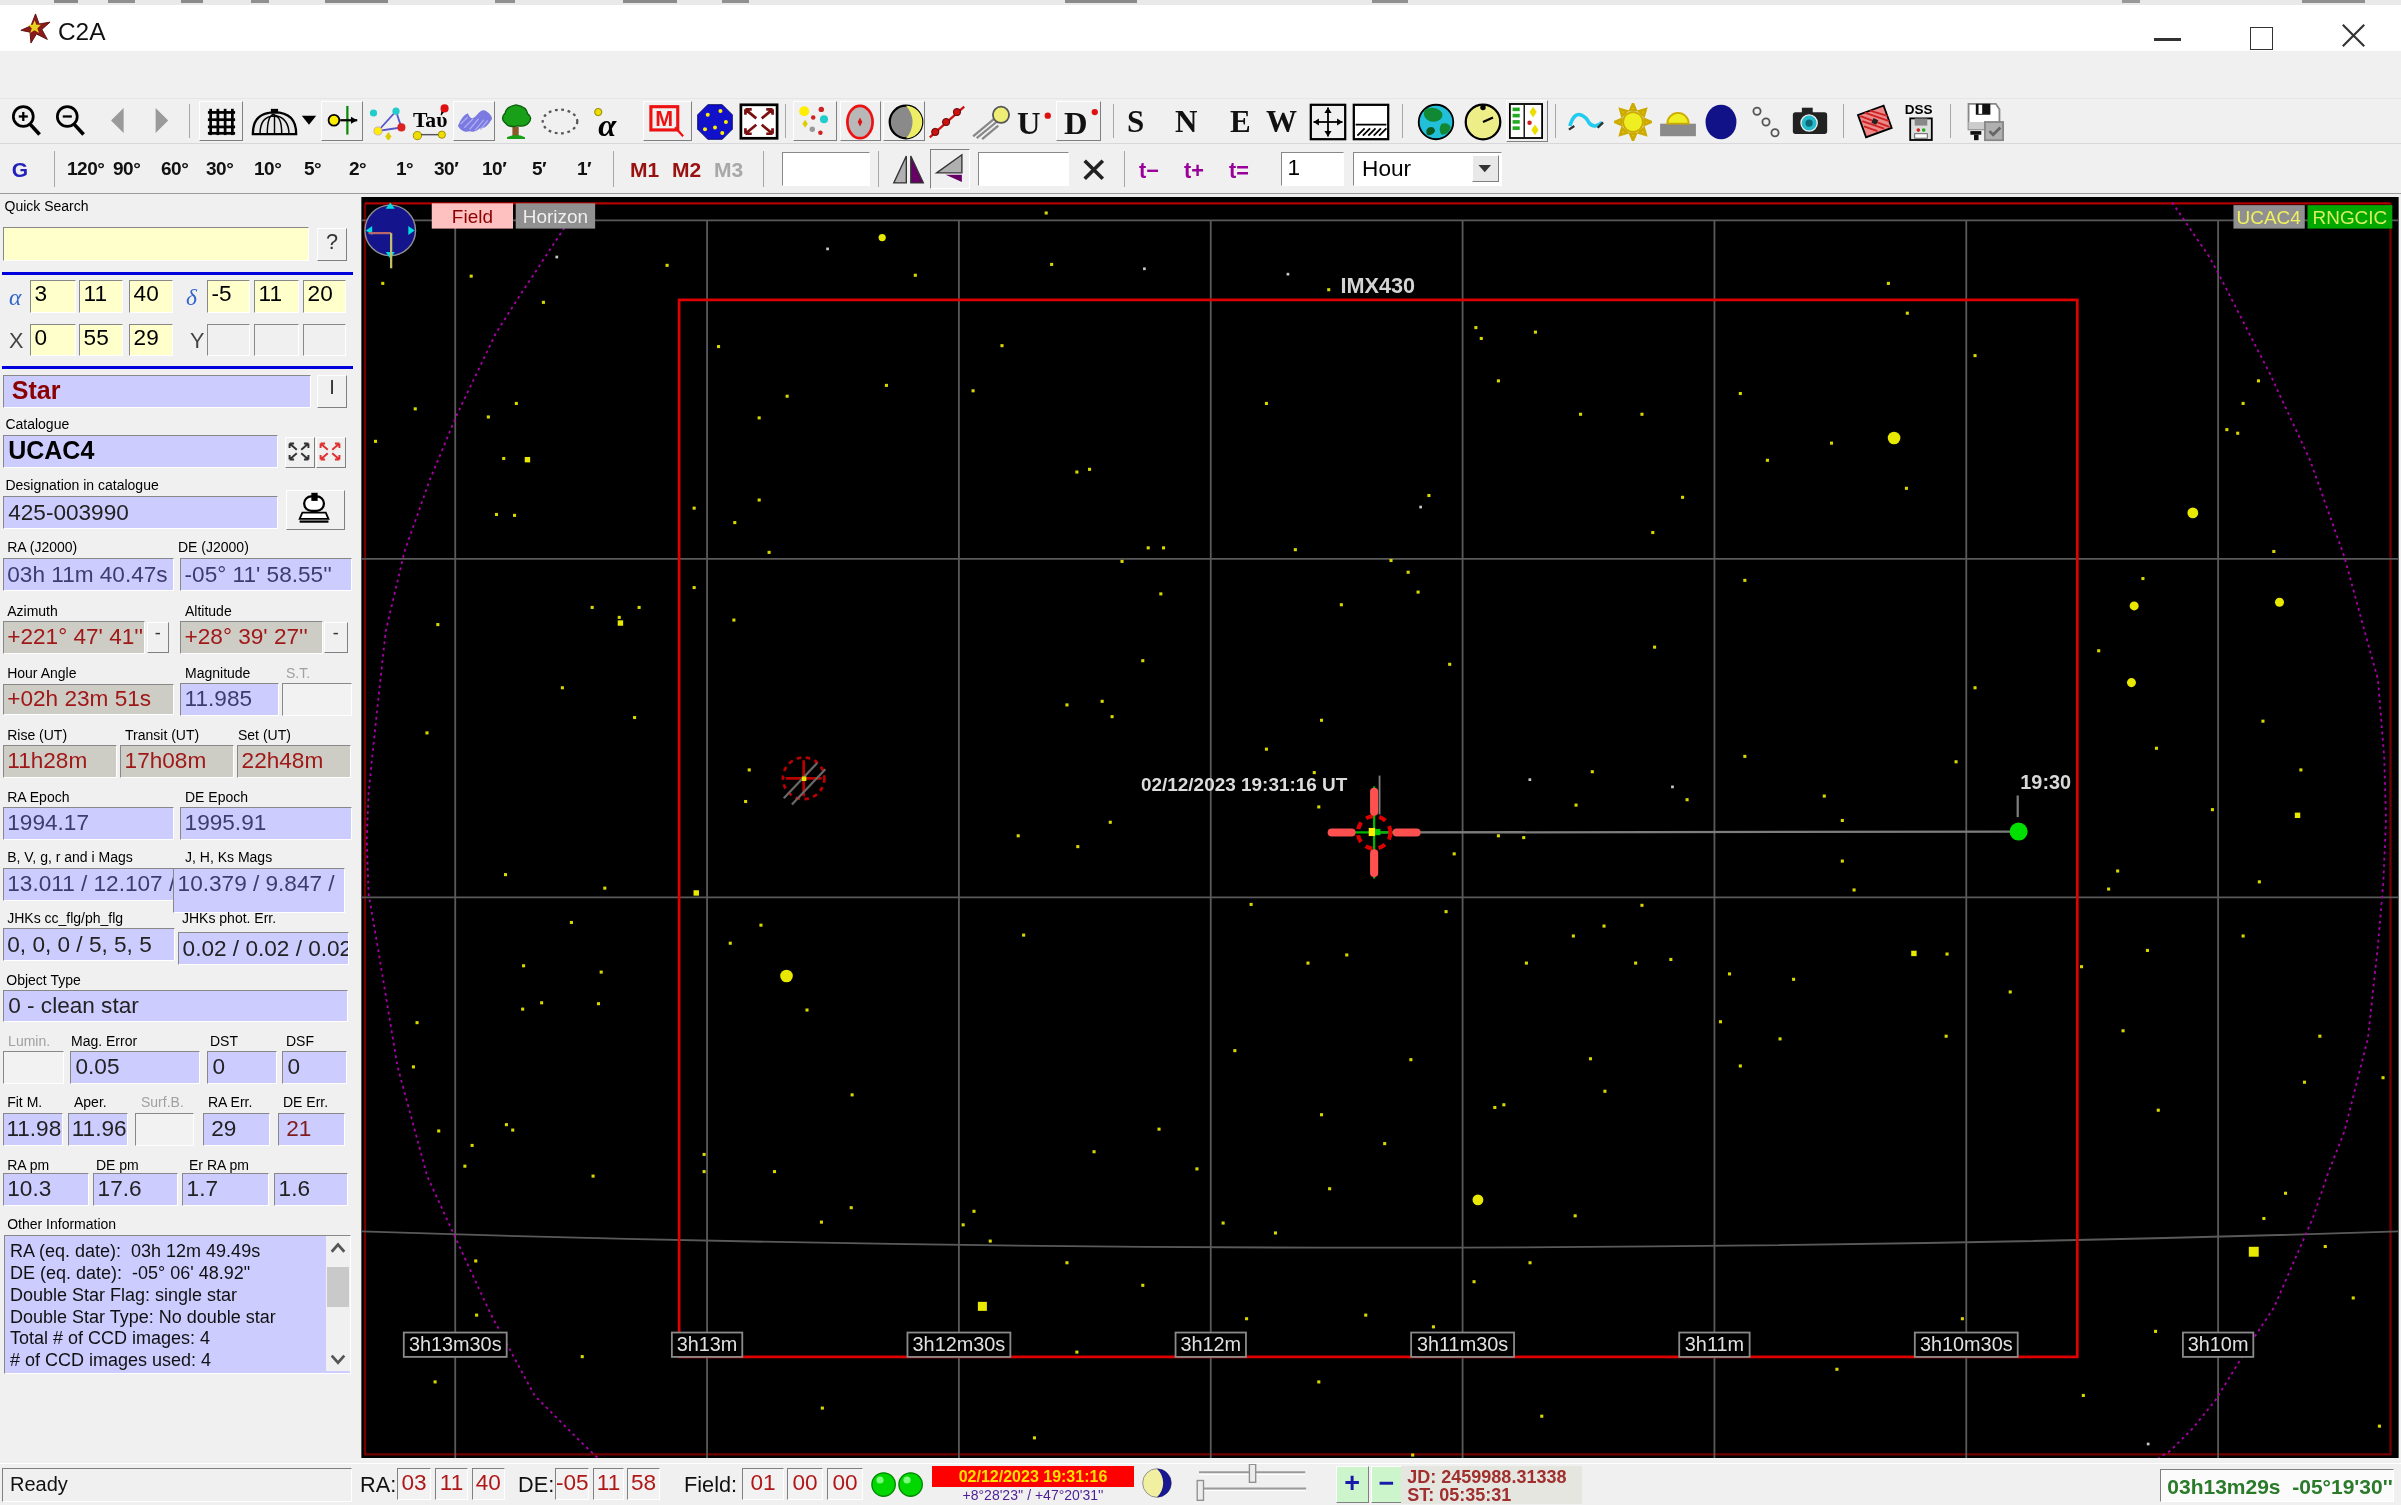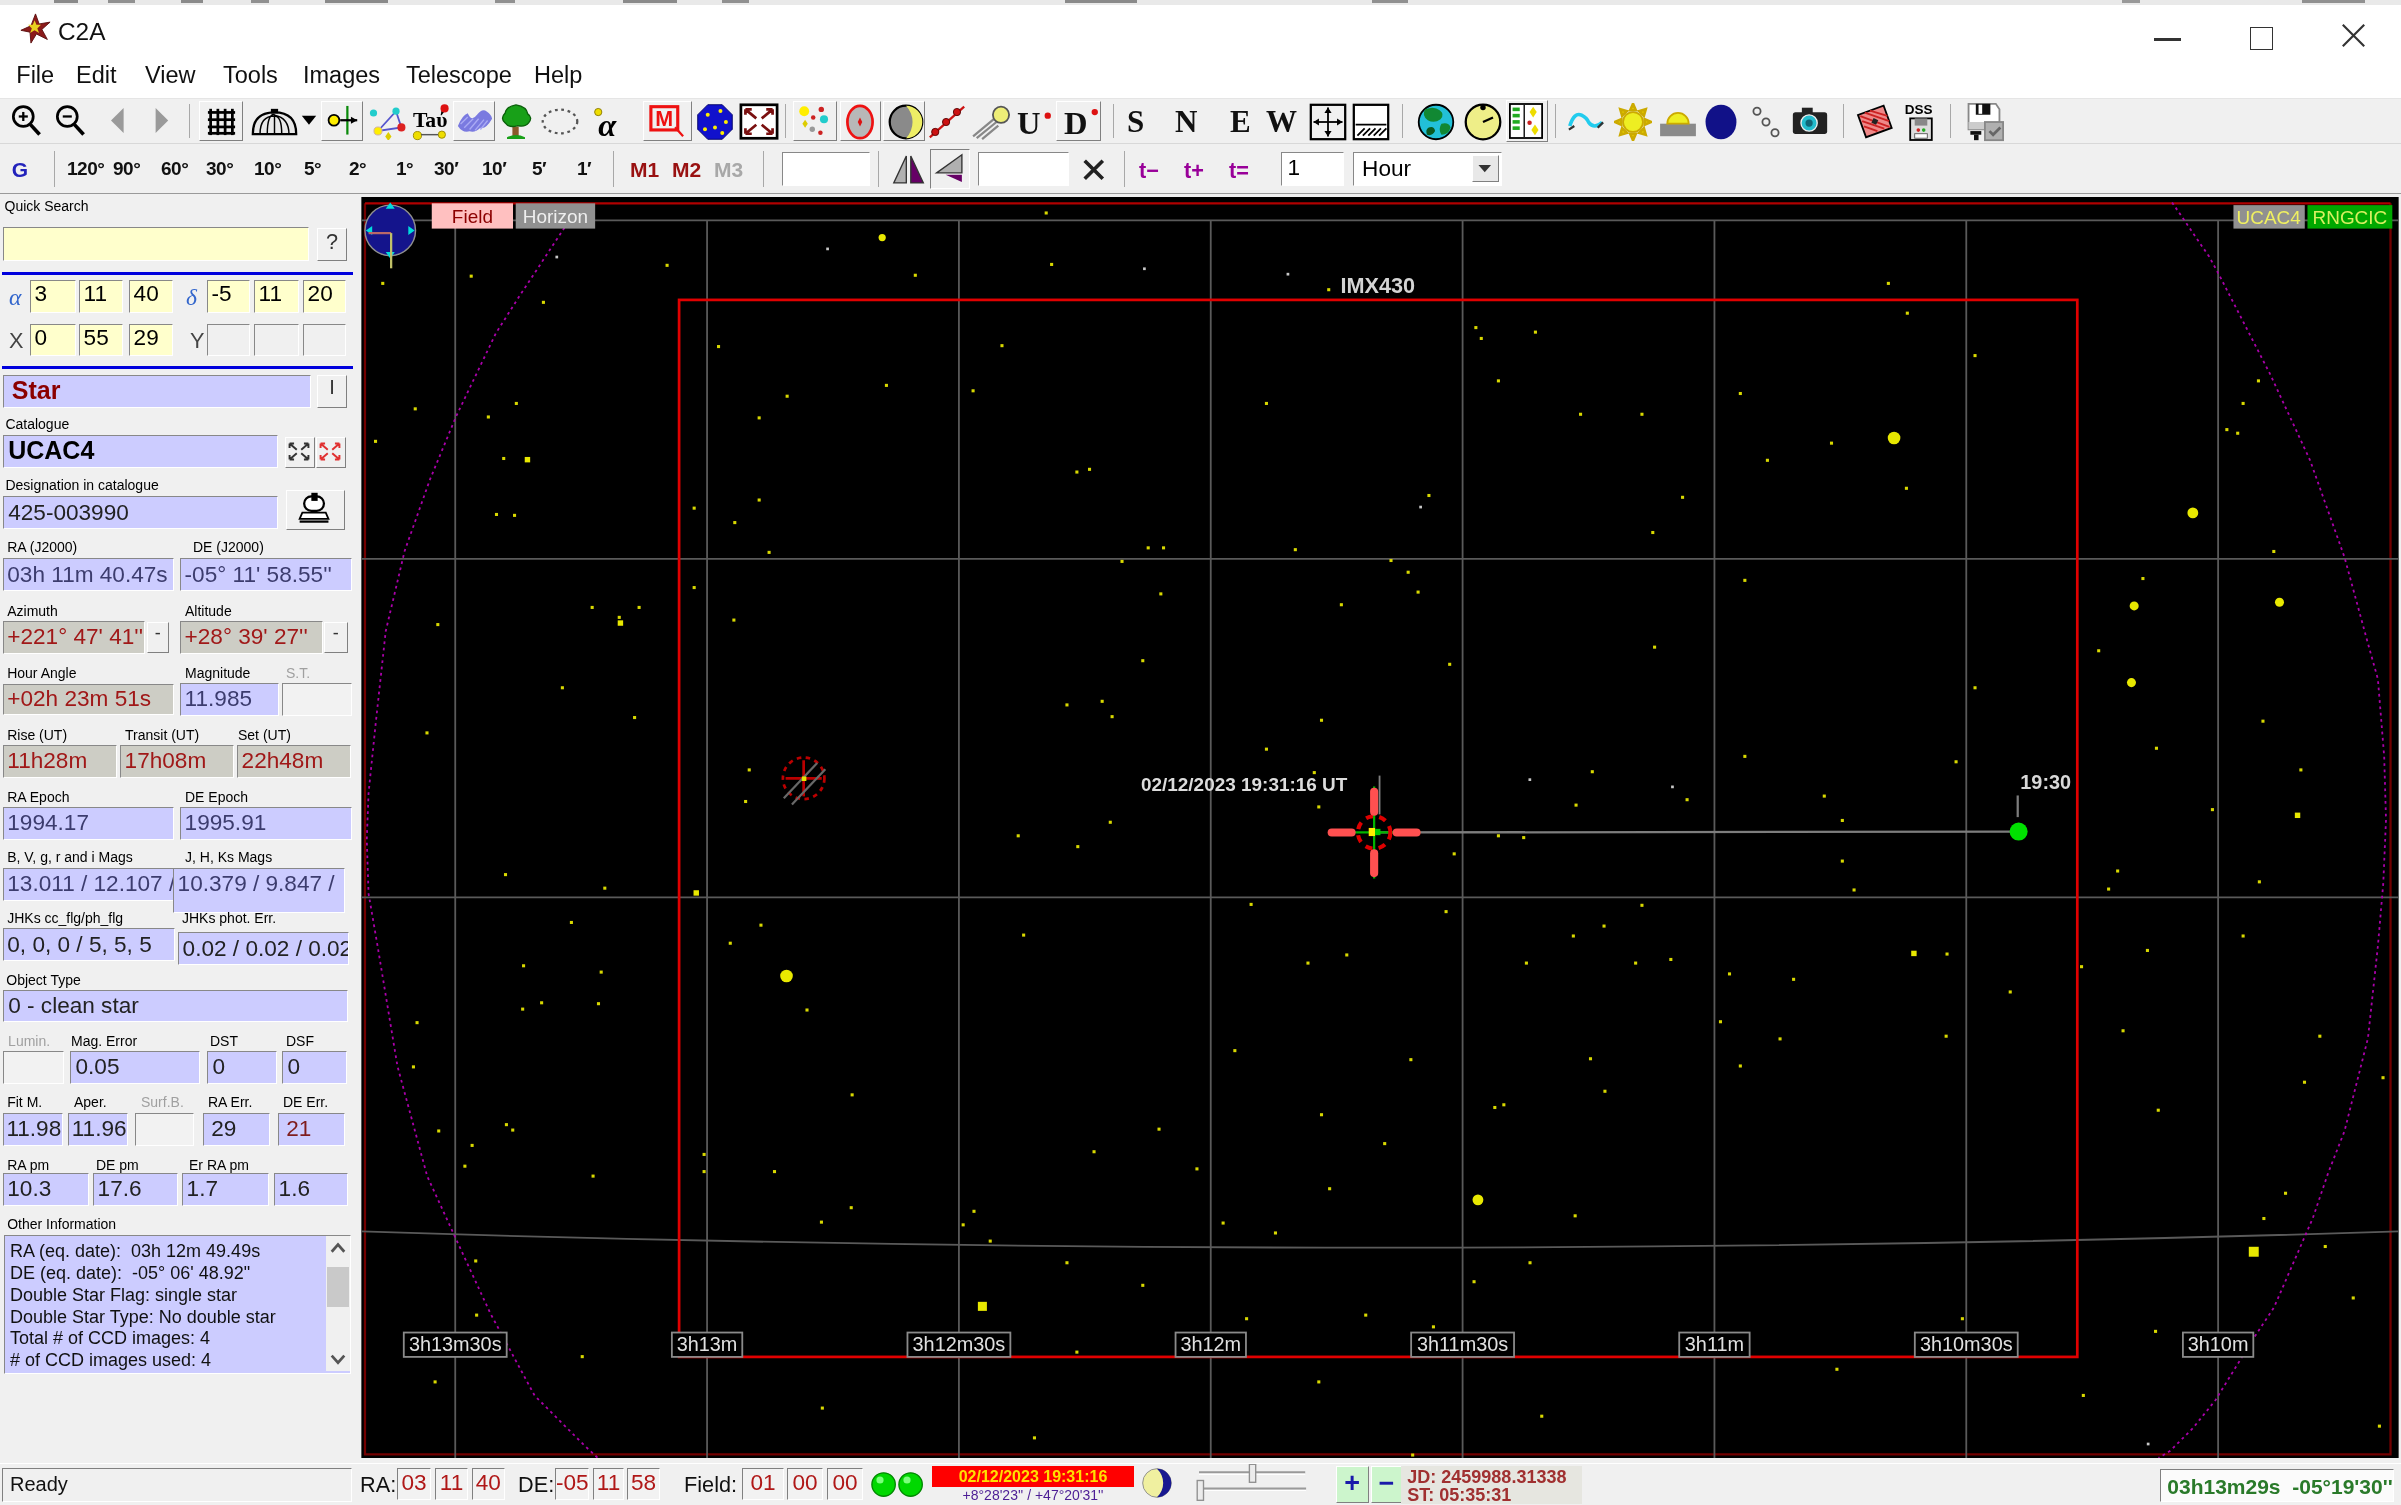--- a/index.html
+++ b/index.html
@@ -47,29 +47,20 @@
     <path d="M16 8 L18 13 L23 13 L19 17 L21 22 L16 19 L11 22 L13 17 L9 13 L14 13 Z" fill="#e8d020"></path>
   </svg>
   <div class="abs" style="left:58px;top:12.6px;font-size:24.4px;color:#111;">C2A</div>
   <div class="abs" style="left:2154px;top:32.5px;width:27px;height:2.7px;background:#333;"></div>
   <div class="abs" style="left:2250px;top:21.7px;width:22.6px;height:22.6px;border:1.8px solid #333;"></div>
   <svg class="abs" style="left:2341px;top:18px;" width="25" height="25" viewBox="0 0 28 28">
     <path d="M2 2 L26 26 M26 2 L2 26" stroke="#333" stroke-width="2.4"></path>
   </svg>
 </div>
 
-<div class="abs" style="left:0;top:51px;width:2401px;height:47px;background:#ffffff;font-size:23.5px;color:#101010;">
-  <span class="abs" style="left:16.3px;top:10.8px;">File</span>
-  <span class="abs" style="left:76px;top:10.8px;">Edit</span>
-  <span class="abs" style="left:145px;top:10.8px;">View</span>
-  <span class="abs" style="left:223px;top:10.8px;">Tools</span>
-  <span class="abs" style="left:303px;top:10.8px;">Images</span>
-  <span class="abs" style="left:406px;top:10.8px;">Telescope</span>
-  <span class="abs" style="left:534px;top:10.8px;">Help</span>
-</div>
 
 <div id="tb1" class="abs" style="left:0;top:98px;width:2401px;height:44px;background:#f0f0f0;border-top:0.9px solid #e5e5e5;">
   <svg class="abs" style="left:7.2px;top:2.7px;" width="38" height="38" viewBox="0 0 42 42">
     <circle cx="18" cy="16" r="11" fill="none" stroke="#000" stroke-width="3"></circle>
     <line x1="26" y1="25" x2="36" y2="36" stroke="#000" stroke-width="4"></line>
     <line x1="13" y1="16" x2="23" y2="16" stroke="#000" stroke-width="2.5"></line>
     <line x1="18" y1="11" x2="18" y2="21" stroke="#000" stroke-width="2.5"></line>
   </svg>
   <svg class="abs" style="left:51px;top:2.7px;" width="38" height="38" viewBox="0 0 42 42">
     <circle cx="18" cy="16" r="11" fill="none" stroke="#000" stroke-width="3"></circle>
@@ -389,21 +380,21 @@
   <div class="abs sunk lav val" style="left:2.7px;top:302px;width:275px;height:33px;padding:2.7px 0 0 4.5px;color:#222;">425-003990</div>
   <div class="abs raise" style="left:286px;top:296px;width:59px;height:40px;">
     <svg width="55" height="36" viewBox="0 0 61 40">
       <rect x="19" y="6" width="22" height="16" rx="8" fill="#fff" stroke="#000" stroke-width="2.5"></rect>
       <rect x="27" y="2" width="7" height="9" fill="#000"></rect>
       <path d="M17 24 L43 24 L46 31 L14 31 Z" fill="#fff" stroke="#000" stroke-width="2"></path>
       <line x1="14" y1="34" x2="46" y2="34" stroke="#000" stroke-width="2.5"></line>
     </svg>
   </div>
   <div class="lbl" style="left:7.2px;top:345px;">RA (J2000)</div>
-  <div class="lbl" style="left:193px;top:345px;">DE (J2000)</div>
+  <div class="lbl" style="left:178px;top:345px;">DE (J2000)</div>
   <div class="abs sunk lav val navv" style="left:2.7px;top:364px;width:171px;height:33px;padding:2.7px 0 0 3.6px;">03h 11m 40.47s</div>
   <div class="abs sunk lav val navv" style="left:180px;top:364px;width:172px;height:33px;padding:2.7px 0 0 3.6px;">-05° 11' 58.55''</div>
   <div class="lbl" style="left:7.2px;top:409px;">Azimuth</div>
   <div class="lbl" style="left:185px;top:409px;">Altitude</div>
   <div class="abs sunk gry val redv" style="left:2.7px;top:427px;width:142px;height:32.5px;padding:1.8px 0 0 3.6px;">+221° 47' 41''</div>
   <div class="abs raise" style="left:147px;top:428px;width:21.7px;height:31px;font-size:18px;text-align:center;color:#333;">-</div>
   <div class="abs sunk gry val redv" style="left:180px;top:427px;width:143px;height:32.5px;padding:1.8px 0 0 3.6px;">+28° 39' 27''</div>
   <div class="abs raise" style="left:324px;top:428px;width:23.5px;height:31px;font-size:18px;text-align:center;color:#333;">-</div>
   <div class="lbl" style="left:7.2px;top:471px;">Hour Angle</div>
   <div class="lbl" style="left:185px;top:471px;">Magnitude</div>

